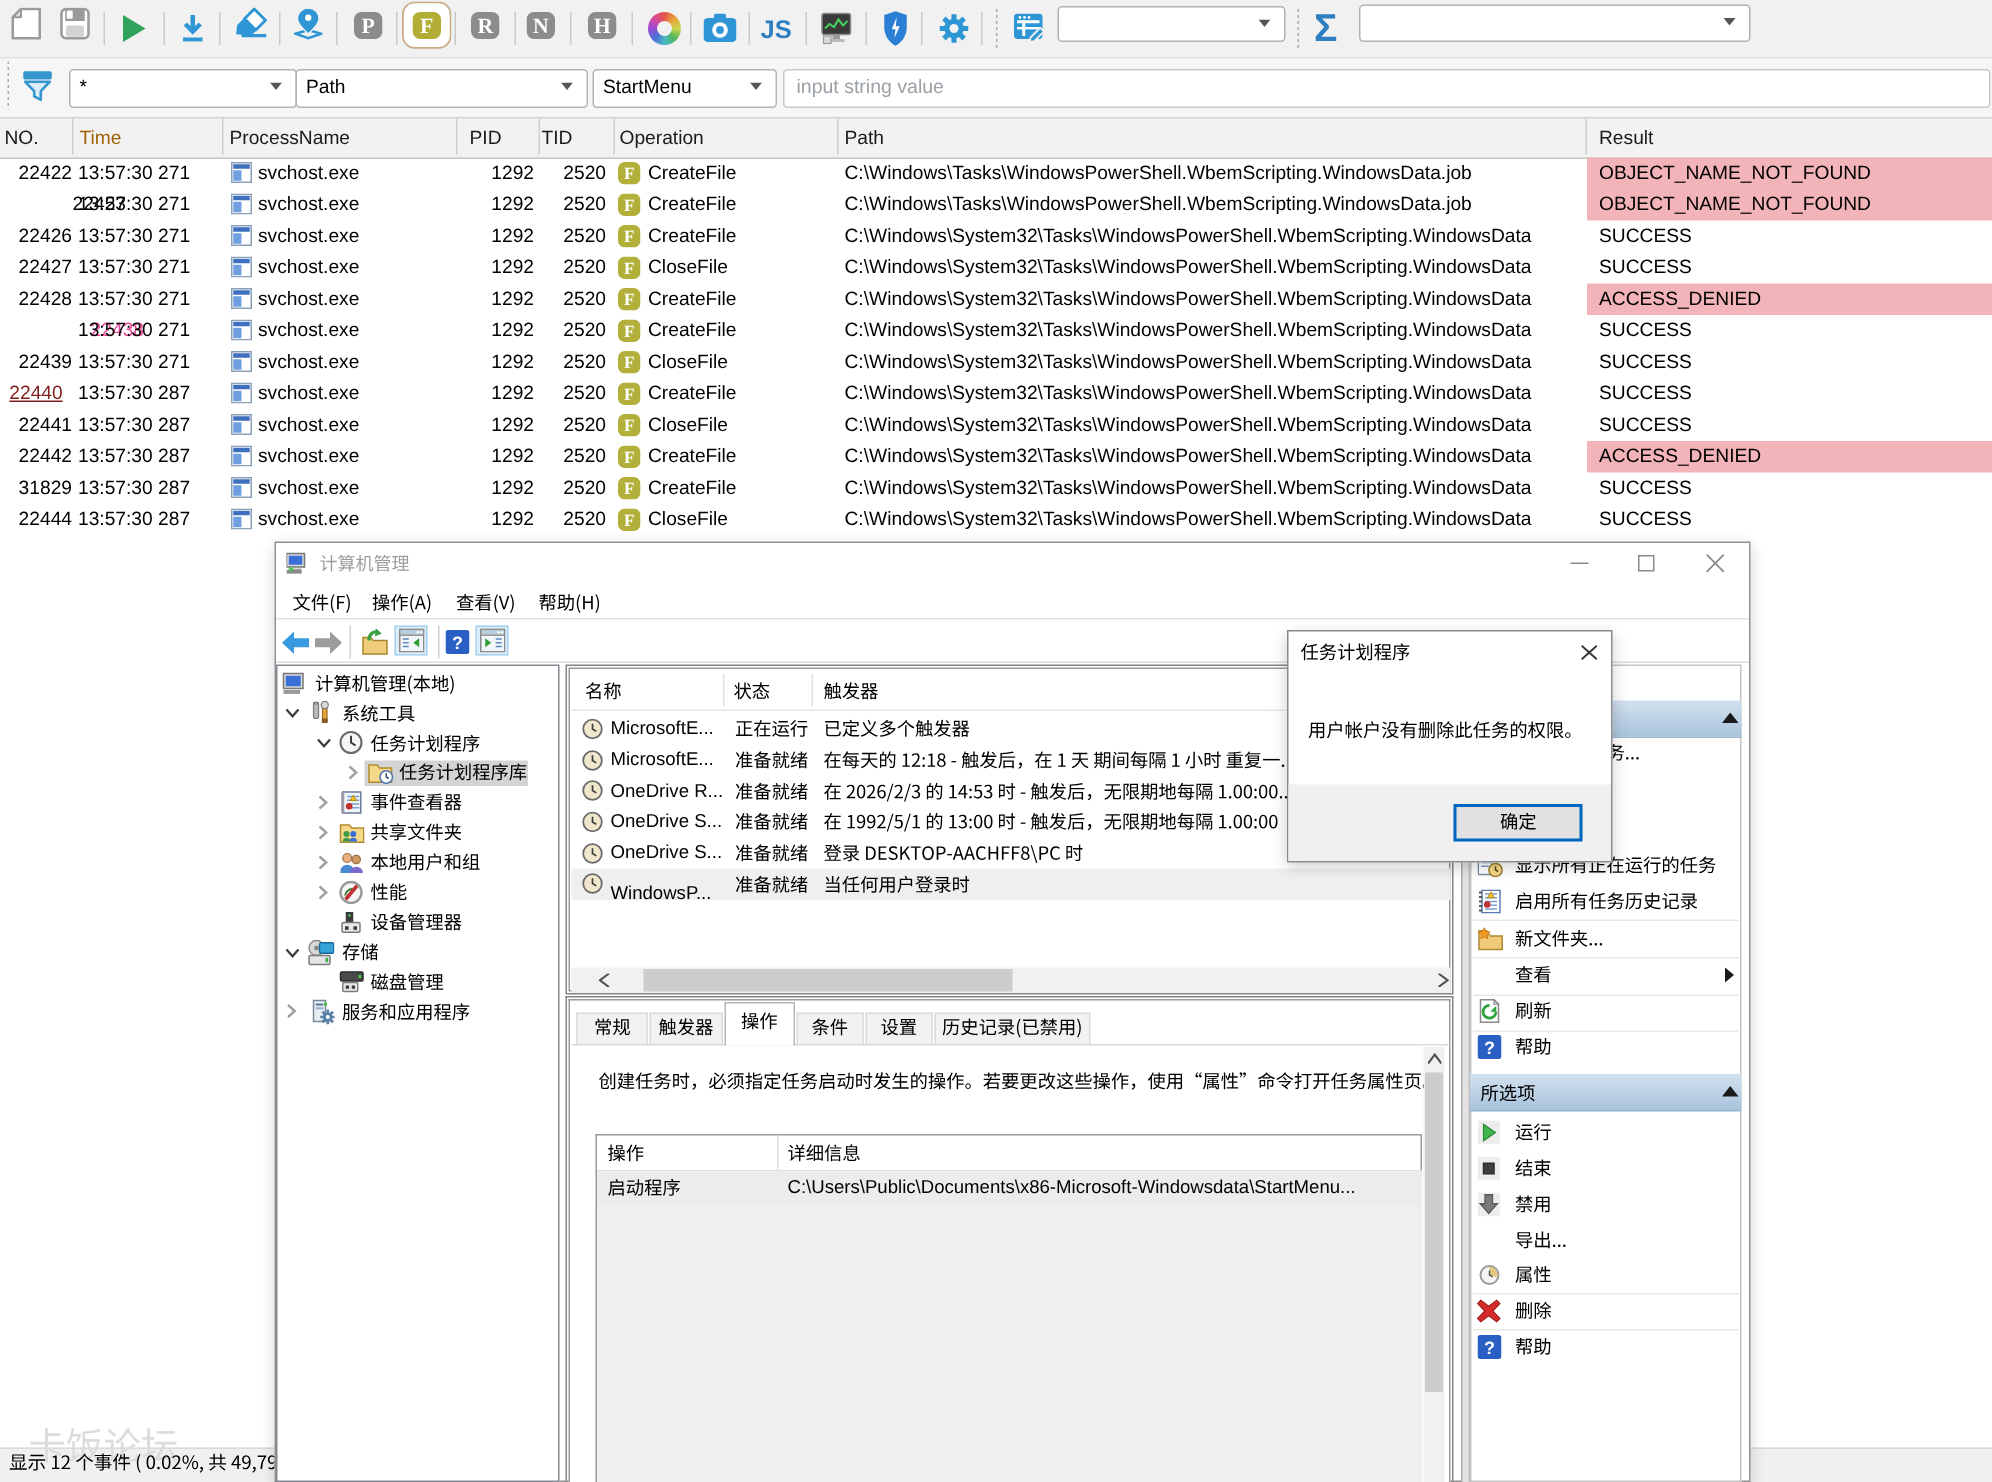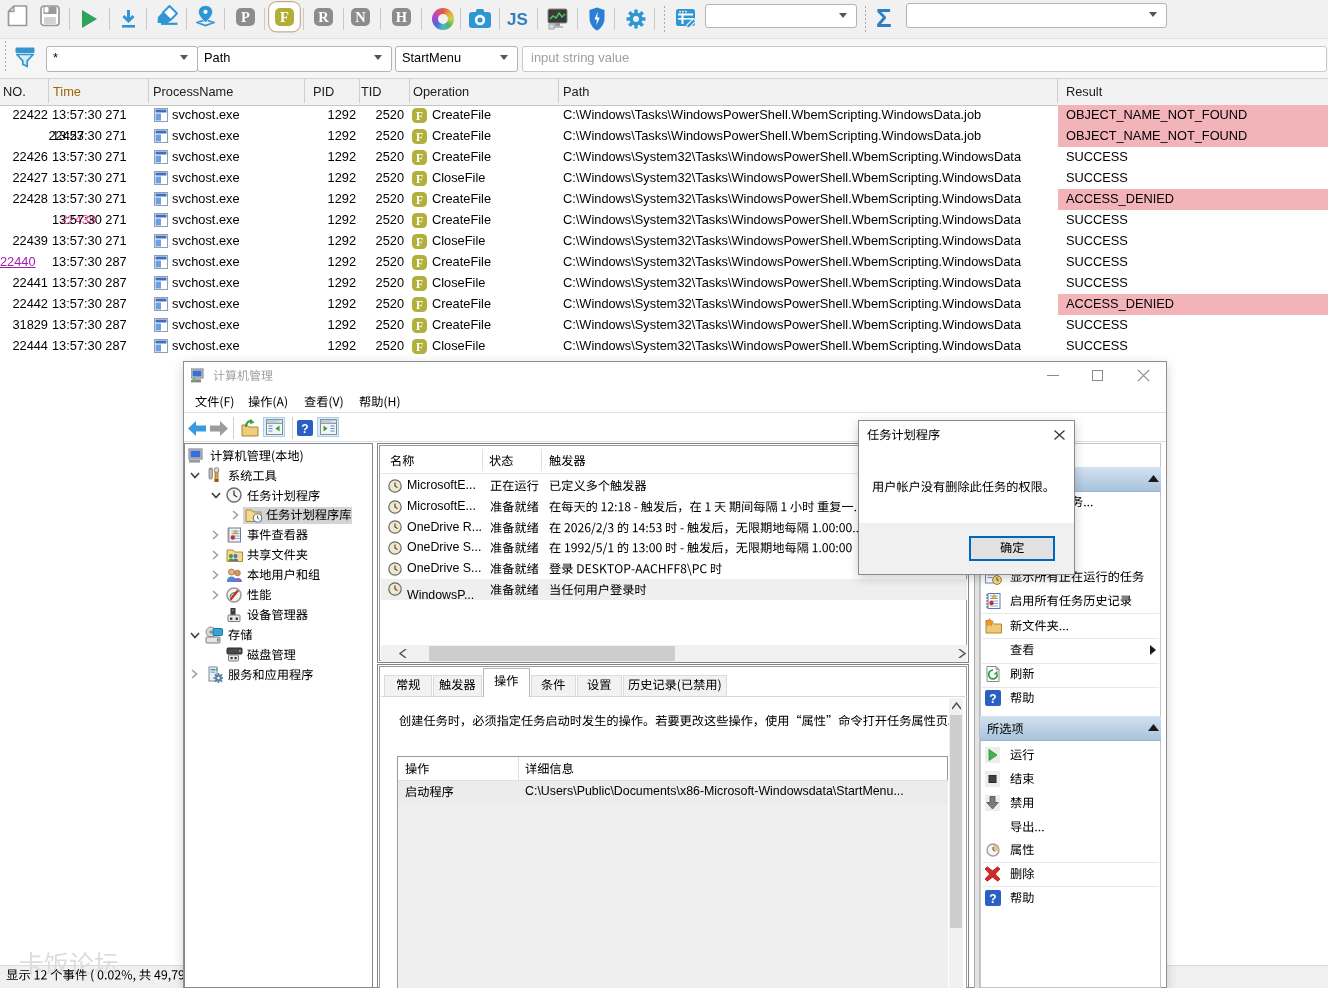--- a/index.html
+++ b/index.html
@@ -456,21 +456,21 @@
 <div style="position:absolute;left:172px;top:233.1px;font:normal 12.8px 'Liberation Sans',sans-serif;color:#000;white-space:pre;line-height:15.9px;">svchost.exe</div>
 <div style="position:absolute;left:303px;top:233.1px;font:normal 12.8px 'Liberation Sans',sans-serif;color:#000;white-space:pre;line-height:15.9px;width:53px;text-align:right;">1292</div>
 <div style="position:absolute;left:358px;top:233.1px;font:normal 12.8px 'Liberation Sans',sans-serif;color:#000;white-space:pre;line-height:15.9px;width:46px;text-align:right;">2520</div>
 <svg style="position:absolute;left:412px;top:233.5px;" width="15" height="15" viewBox="0 0 15 15">
     <rect width="15" height="15" rx="4.5" fill="#b2b03a"></rect>
     <text x="7.5" y="11.5" font-family="Liberation Serif" font-size="11.5" font-weight="bold" fill="#fff" text-anchor="middle">F</text>
   </svg>
 <div style="position:absolute;left:432px;top:233.1px;font:normal 12.8px 'Liberation Sans',sans-serif;color:#000;white-space:pre;line-height:15.9px;">CloseFile</div>
 <div style="position:absolute;left:563px;top:233.1px;font:normal 12.8px 'Liberation Sans',sans-serif;color:#000;white-space:pre;line-height:15.9px;">C:\Windows\System32\Tasks\WindowsPowerShell.WbemScripting.WindowsData</div>
 <div style="position:absolute;left:1066px;top:233.1px;font:normal 12.8px 'Liberation Sans',sans-serif;color:#000;white-space:pre;line-height:15.9px;">SUCCESS</div>
-<div style="position:absolute;left:0px;top:254.1px;font:normal 12.8px 'Liberation Sans',sans-serif;color:#a21caf;white-space:pre;line-height:15.9px;width:48px;text-align:left;text-decoration:underline;">22440</div>
+<div style="position:absolute;left:0px;top:254.1px;font:normal 12.8px 'Liberation Sans',sans-serif;color:#7f1d1d;white-space:pre;line-height:15.9px;width:48px;text-align:center;text-decoration:underline;">22440</div>
 <div style="position:absolute;left:52px;top:254.1px;font:normal 12.8px 'Liberation Sans',sans-serif;color:#000;white-space:pre;line-height:15.9px;">13:57:30 287</div>
 <svg style="position:absolute;left:154px;top:255.0px;" width="14" height="14" viewBox="0 0 14 14">
     <rect x="0.5" y="0.5" width="13" height="13" fill="#fff" stroke="#8aa0b8" stroke-width="1"></rect>
     <rect x="1.5" y="1.5" width="11" height="3" fill="#3f6fbf"></rect>
     <rect x="1.5" y="5.5" width="5.5" height="7" fill="#6f9fdf"></rect>
   </svg>
 <div style="position:absolute;left:172px;top:254.1px;font:normal 12.8px 'Liberation Sans',sans-serif;color:#000;white-space:pre;line-height:15.9px;">svchost.exe</div>
 <div style="position:absolute;left:303px;top:254.1px;font:normal 12.8px 'Liberation Sans',sans-serif;color:#000;white-space:pre;line-height:15.9px;width:53px;text-align:right;">1292</div>
 <div style="position:absolute;left:358px;top:254.1px;font:normal 12.8px 'Liberation Sans',sans-serif;color:#000;white-space:pre;line-height:15.9px;width:46px;text-align:right;">2520</div>
 <svg style="position:absolute;left:412px;top:254.5px;" width="15" height="15" viewBox="0 0 15 15">

